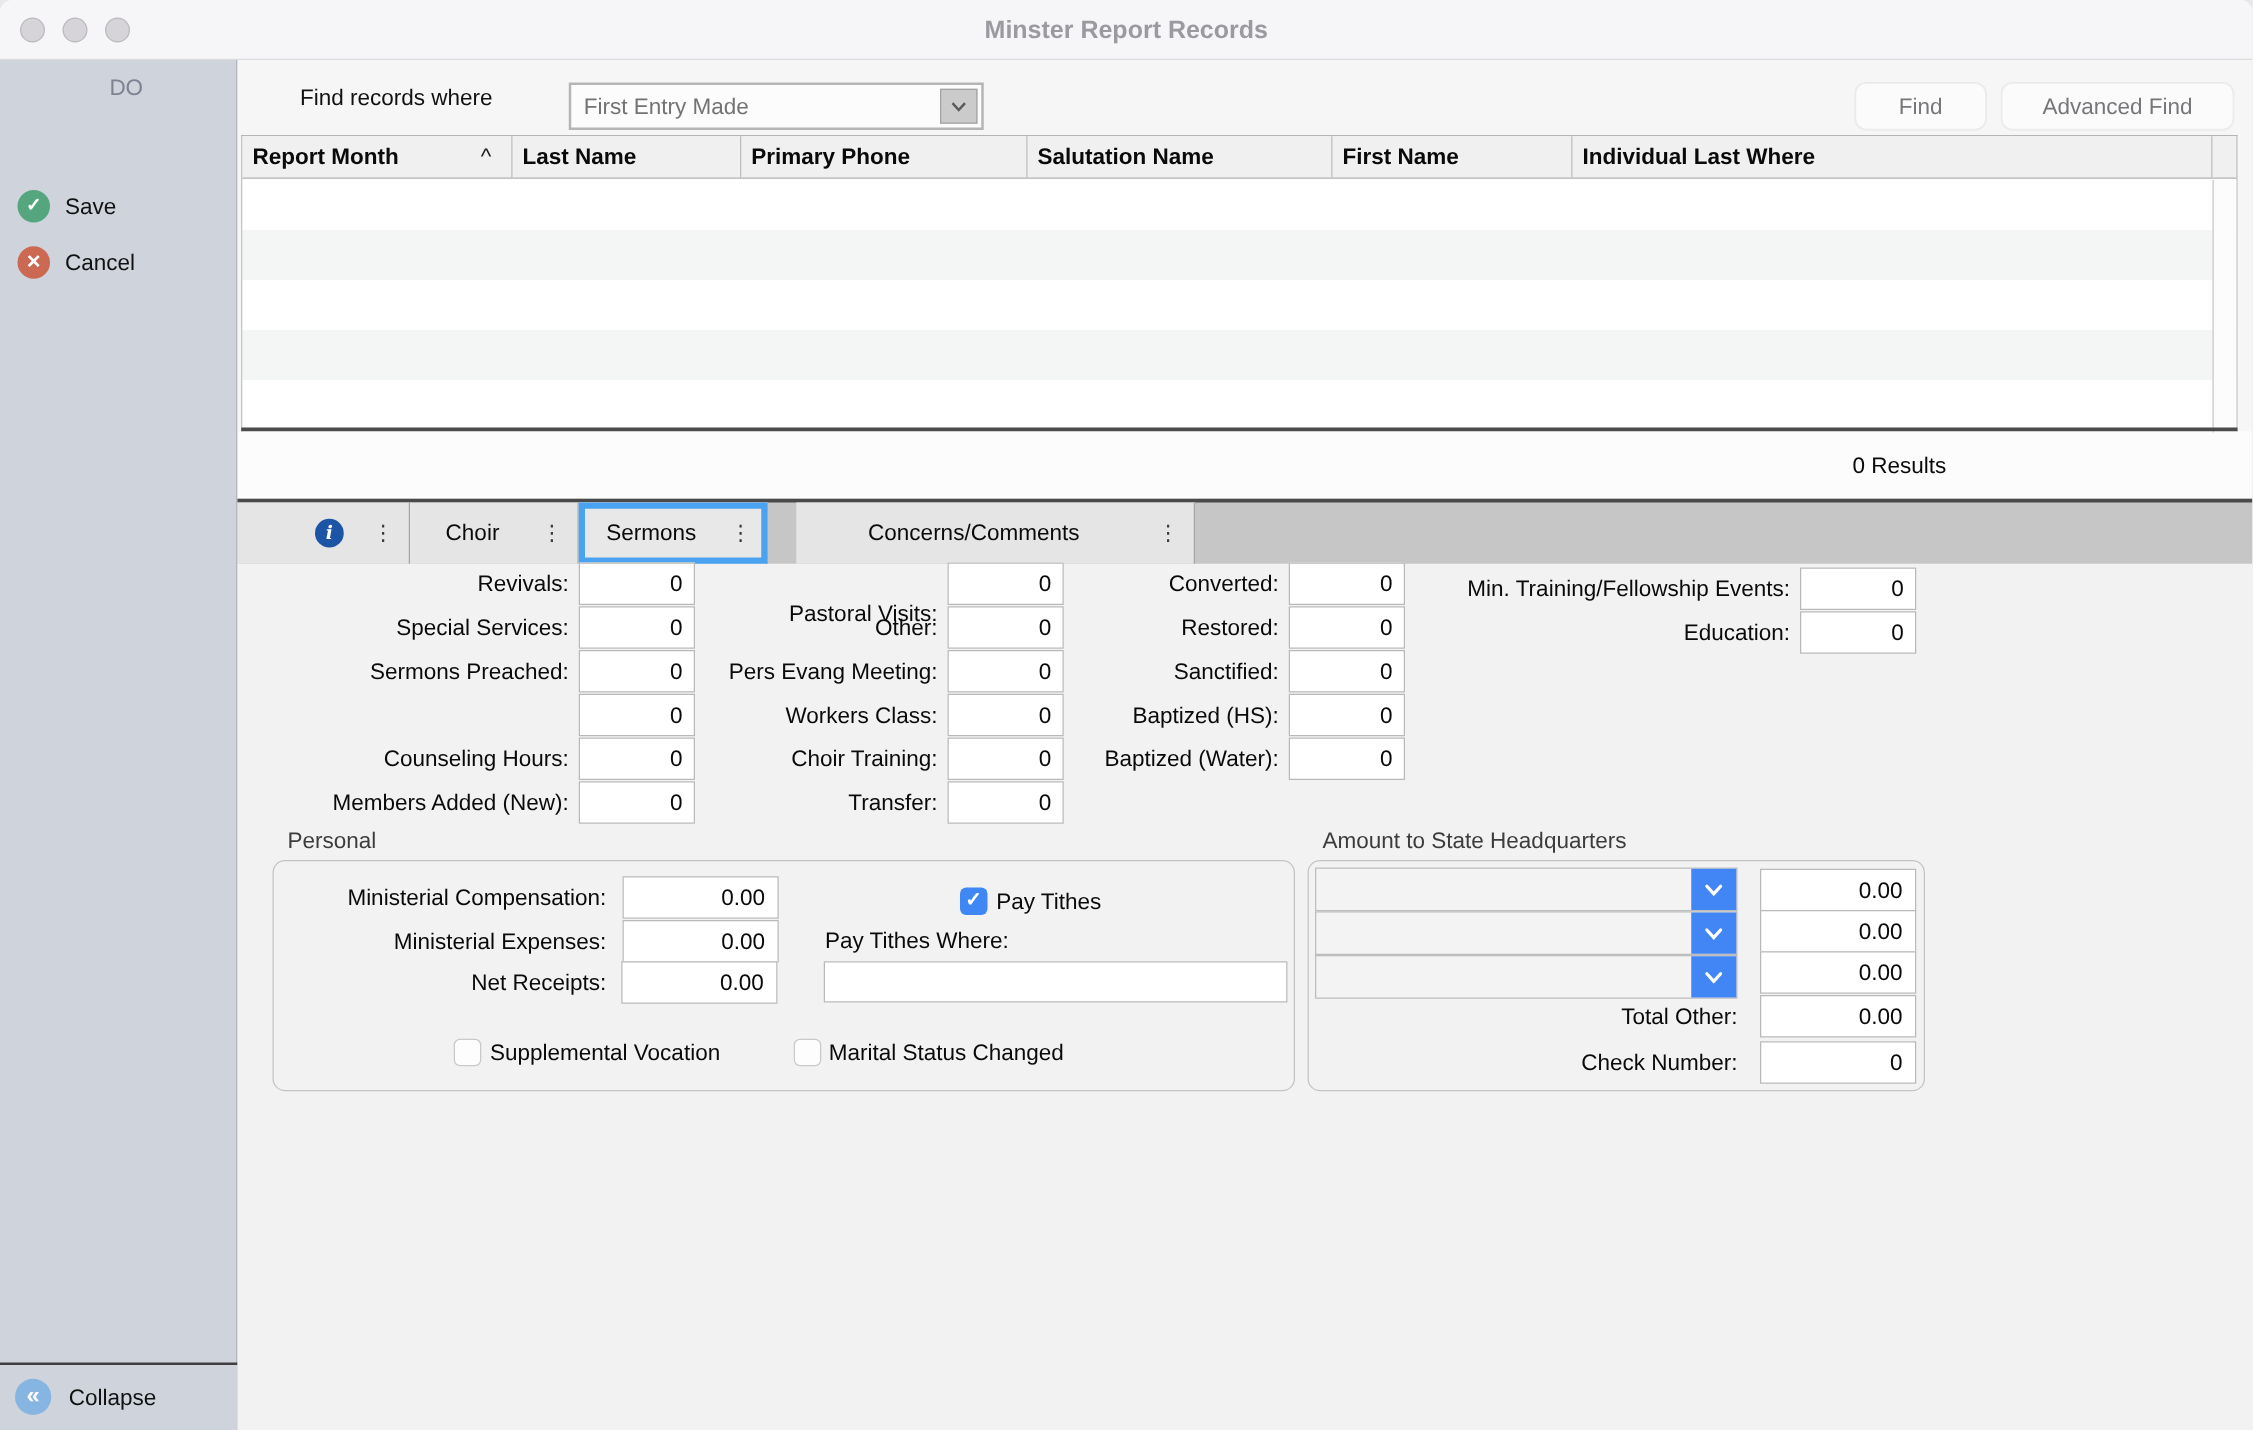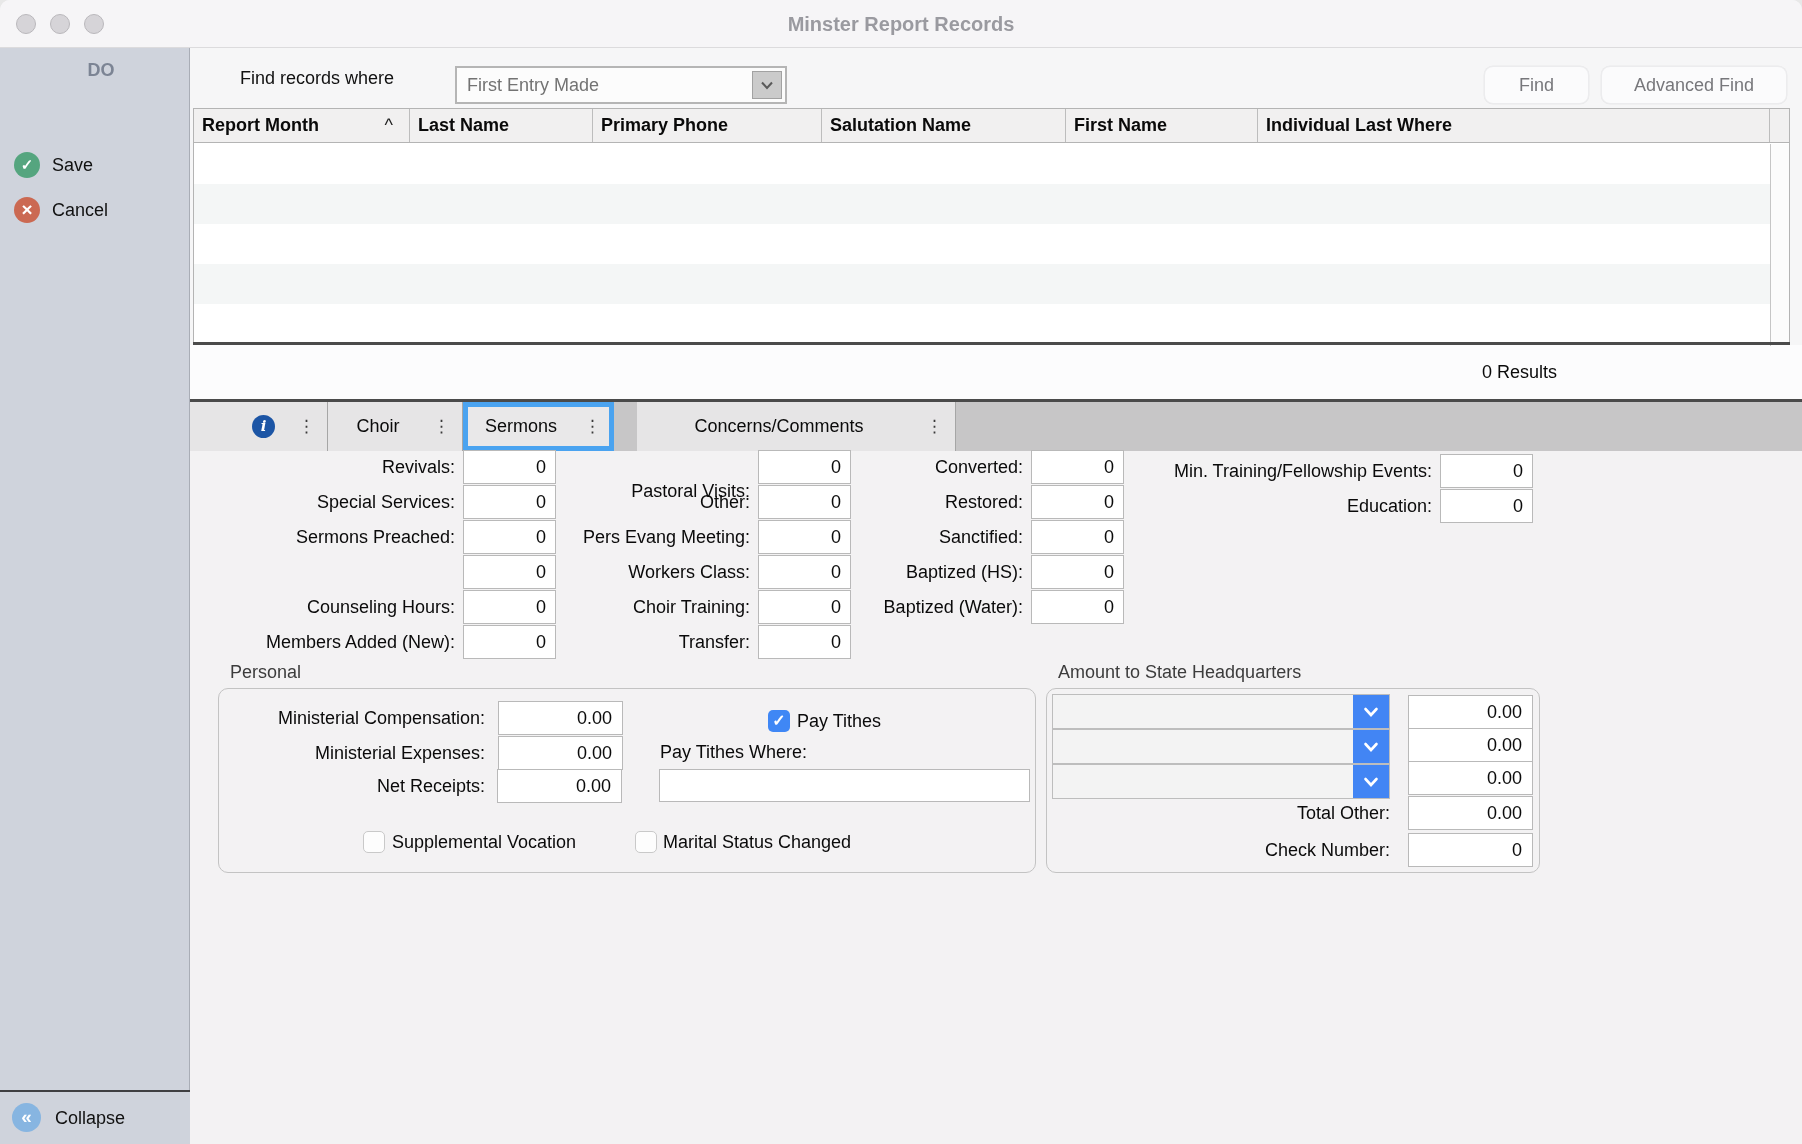--- a/index.html
+++ b/index.html
@@ -12,21 +12,21 @@
               border-bottom:1px solid #dcdbdd; }
   .tl-btn { position:absolute; top:14px; width:20px; height:20px; border-radius:50%;
             background:#d6d4d8; border:1px solid #bab8bc; }
   .win-title { position:absolute; top:0; left:0; width:100%; height:48px; line-height:48px;
                text-align:center; font-size:20px; font-weight:bold; color:#9a9aa0; }
 
   
   .sidebar { position:absolute; left:0; top:48px; width:190px; height:1096px; background:#cfd3dc;
              border-right:1px solid #a9adb6; }
   .sidebar-header { position:absolute; top:12px; left:0; width:190px; text-align:center;
-                    font-size:18px; font-weight:bold; color:#7c8494;padding-left:12px; }
+                    font-size:18px; font-weight:normal; color:#7c8494;padding-left:12px; }
   .side-item { position:absolute; left:0; width:190px; height:34px; cursor:default; }
   .side-icon { position:absolute; left:14px; top:4px; width:26px; height:26px; border-radius:50%;
                color:#fff; text-align:center; line-height:26px; font-weight:bold; }
   .side-label { position:absolute; left:52px; top:0; line-height:34px; font-size:18px; color:#111; }
   .side-divider { position:absolute; left:0; bottom:52px; width:190px; height:2px; background:#3f3f42; }
   .collapse-bar { position:absolute; left:0; bottom:0; width:190px; height:52px; background:#cfd3dc; }
   .collapse-icon { position:absolute; left:12px; top:11px; width:29px; height:29px; border-radius:50%;
                    background:#87b5e1; color:#fff; text-align:center; line-height:27px;
                    font-size:19px; font-weight:bold; }
   .collapse-label { position:absolute; left:55px; top:0; line-height:52px; font-size:18px; color:#111; }

